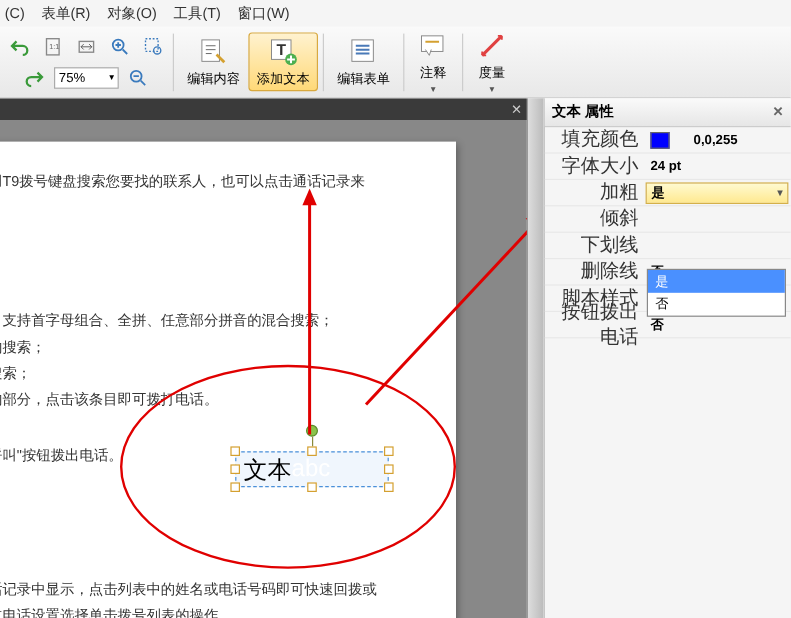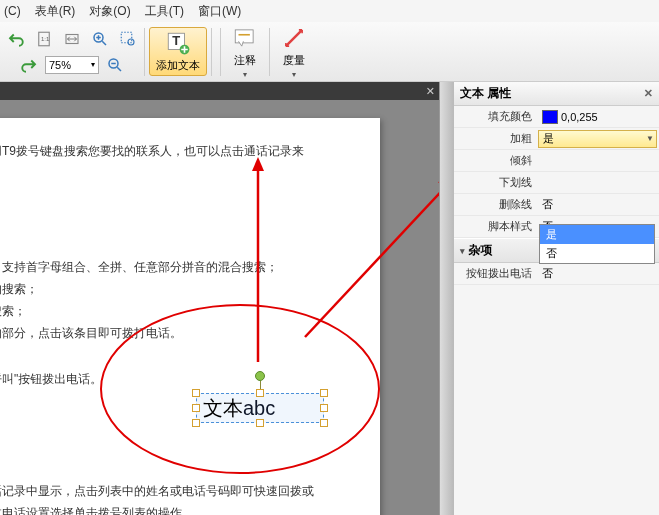--- a/index.html
+++ b/index.html
@@ -20,42 +20,42 @@
 .tb-btn svg { width: 26px; height: 26px; }
 
 .workspace { position: absolute; top: 82px; left: 0; right: 0; bottom: 0; display: flex; }
 
 .doc-area { flex: 1; background: #888; position: relative; overflow: hidden; }
 .dark-bar { position: absolute; top: 0; left: 0; right: 0; height: 18px; background: #3a3a3a; display: flex; justify-content: flex-end; align-items: center; padding-right: 4px; }
 .dark-bar .x { color: #ccc; font-size: 11px; cursor: pointer; }
 .page { position: absolute; top: 36px; left: -20px; width: 400px; height: 480px; background: #fff; box-shadow: 2px 2px 6px rgba(0,0,0,0.3); padding: 20px 10px 10px 10px; font-size: 12px; color: #333; }
 .page p { margin: 4px 0; line-height: 1.5; }
 
-.text-object { position: absolute; left: 196px; top: 311px; width: 128px; height: 30px; text-align: right; }
+.text-object { position: absolute; left: 196px; top: 294px; width: 128px; height: 30px; text-align: right; }
 .text-sel { position: absolute; inset: 0; border: 1px dashed #4a90d9; background: rgba(180,210,245,0.2); display: flex; align-items: center; padding-left: 6px; font-size: 20px; }
 .text-sel .t1 { color: #000; }
-.text-sel .t2 { color: #0f172a; font-weight: normal; }
+.text-sel .t2 { color: #ffffff; font-weight: normal; }
 .handle { position: absolute; width: 8px; height: 8px; background: #fff; border: 1px solid #d4a030; }
 .rot { position: absolute; width: 10px; height: 10px; background: #8bc34a; border: 1px solid #5a8a2a; border-radius: 50%; left: 50%; top: -22px; transform: translateX(-50%); }
 .rot-line { position: absolute; left: 50%; top: -12px; width: 1px; height: 12px; background: #8a8a3a; }
 
 .ellipse { position: absolute; left: 100px; top: 222px; width: 280px; height: 170px; border: 2px solid #e00000; border-radius: 50%; pointer-events: none; }
 .arrow1 { position: absolute; left: 248px; top: 75px; pointer-events: none; }
 .arrow2 { position: absolute; left: 300px; top: 90px; pointer-events: none; }
 
 .vbar { width: 14px; background: linear-gradient(90deg, #ddd, #bbb); border-left: 1px solid #999; }
 
 .panel { width: 206px; background: #f5f5f5; border-left: 1px solid #bbb; font-size: 12px; display: flex; flex-direction: column; }
 .panel-title { background: linear-gradient(#fafafa, #e6e6e6); border-bottom: 1px solid #ccc; padding: 3px 6px; display: flex; justify-content: space-between; align-items: center; font-weight: bold; }
 .panel-title .x { font-size: 11px; color: #666; cursor: pointer; }
 .section-head { background: linear-gradient(#f2f2f2, #e4e4e4); border-top: 1px solid #fff; border-bottom: 1px solid #ccc; padding: 3px 6px; font-weight: bold; display: flex; align-items: center; gap: 4px; }
 .section-head::before { content: "▾"; font-size: 9px; color: #555; }
 .prop-row { display: flex; align-items: center; height: 22px; border-bottom: 1px solid #e8e8e8; }
-.prop-label { width: 84px; text-align: right; padding-right: 6px; color: #333; font-size: 11px; }
-.prop-value { flex: 1; display: flex; align-items: center; padding-left: 4px; font-size: 11px; gap: 3px; }
+.prop-label { width: 84px; text-align: right; padding-right: 6px; color: #333; font-size: 16px; }
+.prop-value { flex: 1; display: flex; align-items: center; padding-left: 4px; font-size: 11px; gap: 20px; font-weight: bold; }
 .color-swatch { width: 16px; height: 14px; background: #0000ff; border: 1px solid #666; }
 .prop-value.dd { background: linear-gradient(#fffad0, #ffe990); border: 1px solid #d4b04a; margin-right: 2px; justify-content: space-between; padding-right: 2px; height: 18px; }
 .dd-arrow { font-size: 8px; color: #555; }
 .dropdown-list { position: absolute; right: 4px; top: 232px; width: 116px; background: #fff; border: 1px solid #888; font-size: 11px; z-index: 10; }
 .dropdown-list div { padding: 2px 6px; }
 .dropdown-list .sel { background: #4a90ff; color: #fff; }
 </style>
 </head>
 <body>
 
@@ -114,30 +114,45 @@
       <div class="tb-icon">
           <svg viewBox="0 0 24 24">
             <circle cx="10" cy="10" r="6" fill="none" stroke="#3a7abd" stroke-width="2"></circle>
             <path d="M15 15 L20 20" stroke="#3a7abd" stroke-width="2"></path>
             <path d="M7 10 H13" stroke="#3a7abd" stroke-width="2"></path>
           </svg>
         </div>
     </div>
   </div>
   <div class="tb-sep"></div>
+  <div class="tb-btn">
+    <svg viewBox="0 0 32 32">
+        <rect x="4" y="4" width="18" height="22" fill="#fff" stroke="#888"></rect>
+        <path d="M8 10 H18 M8 14 H18 M8 18 H14" stroke="#666"></path>
+        <path d="M20 18 L28 26 L26 28 L18 20 Z" fill="#d4a030"></path>
+      </svg>
+    <span>编辑内容</span>
+  </div>
   <div class="tb-btn active">
     <svg viewBox="0 0 32 32">
         <rect x="4" y="4" width="20" height="20" fill="#fff" stroke="#888"></rect>
         <text x="9" y="19" font-size="16" font-weight="bold" fill="#333">T</text>
         <circle cx="24" cy="24" r="6" fill="#4caf50"></circle>
         <path d="M24 20 V28 M20 24 H28" stroke="#fff" stroke-width="2"></path>
       </svg>
     <span>添加文本</span>
   </div>
   <div class="tb-sep"></div>
+  <div class="tb-btn">
+    <svg viewBox="0 0 32 32">
+        <rect x="4" y="4" width="22" height="22" fill="#fff" stroke="#888"></rect>
+        <path d="M8 10 H22 M8 14 H22 M8 18 H22" stroke="#4a7ab8" stroke-width="2"></path>
+      </svg>
+    <span>编辑表单</span>
+  </div>
   <div class="tb-sep"></div>
   <div class="tb-btn">
     <svg viewBox="0 0 32 32">
         <rect x="4" y="6" width="22" height="16" fill="#fff" stroke="#888"></rect>
         <path d="M8 20 L12 26 L14 20" fill="#fff" stroke="#888"></path>
         <path d="M8 12 H22" stroke="#d4a030" stroke-width="2"></path>
       </svg>
     <span>注释</span>
     <span style="font-size:8px;color:#555">▾</span>
   </div>
@@ -211,20 +226,24 @@
       <span class="x">✕</span>
     </div>
     <div class="prop-row">
       <div class="prop-label">填充颜色</div>
       <div class="prop-value">
           <div class="color-swatch"></div>
           <span>0,0,255</span>
         </div>
     </div>
     <div class="prop-row">
+      <div class="prop-label">字体大小</div>
+      <div class="prop-value">24 pt</div>
+    </div>
+    <div class="prop-row">
       <div class="prop-label">加粗</div>
       <div class="prop-value dd">
           <span>是</span>
           <span class="dd-arrow">▼</span>
         </div>
     </div>
     <div class="prop-row">
       <div class="prop-label">倾斜</div>
       <div class="prop-value"></div>
     </div>
@@ -233,23 +252,20 @@
       <div class="prop-value"></div>
     </div>
     <div class="prop-row">
       <div class="prop-label">删除线</div>
       <div class="prop-value">否</div>
     </div>
     <div class="prop-row">
       <div class="prop-label">脚本样式</div>
       <div class="prop-value">否</div>
     </div>
-    <div class="section-head">
-        <span>杂项</span>
-      </div>
     <div class="prop-row">
       <div class="prop-label">按钮拨出电话</div>
       <div class="prop-value">否</div>
     </div>
 
     <div class="dropdown-list" style="top:142px">
       <div class="sel">是</div>
       <div>否</div>
     </div>
   </div>

